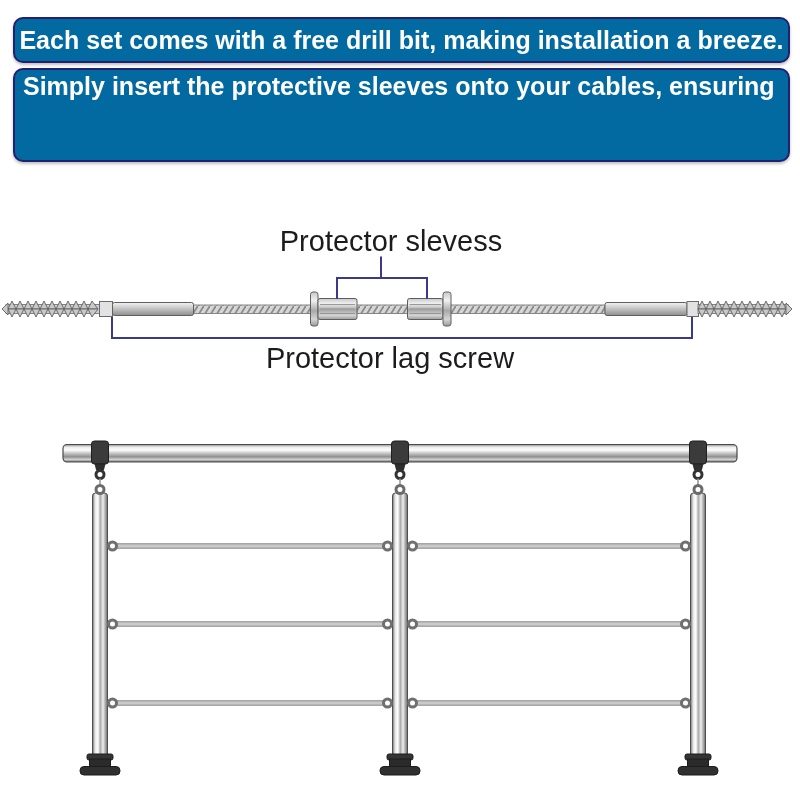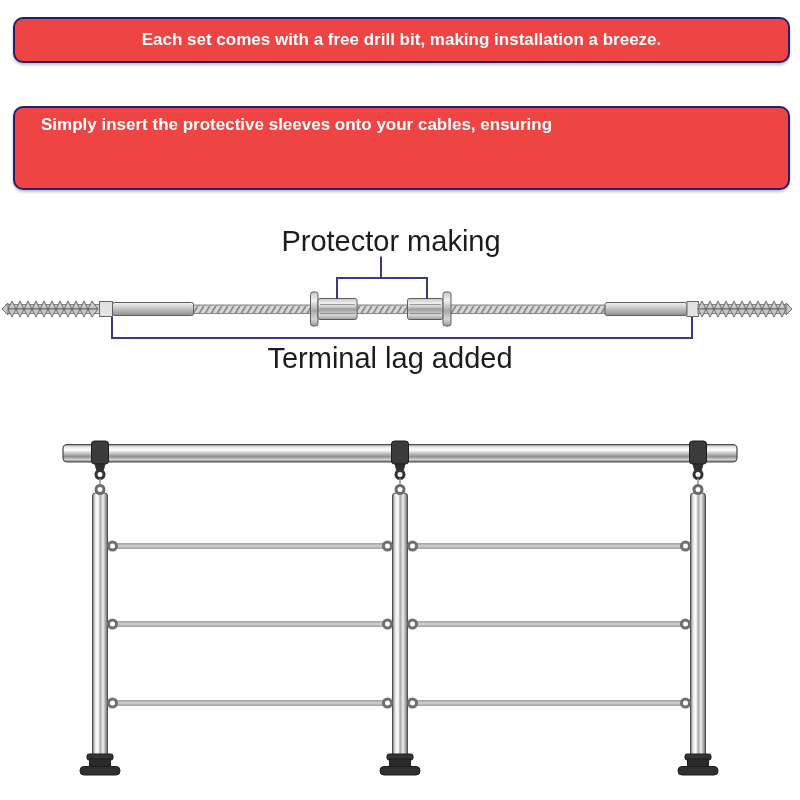--- a/index.html
+++ b/index.html
@@ -3,26 +3,26 @@
 <meta charset="utf-8">
 <style>
   html,body { margin:0; padding:0; }
   body {
     width:800px; height:800px; position:relative; overflow:hidden;
     background:#ffffff;
     font-family:"Liberation Sans","DejaVu Sans",sans-serif;
   }
   .banner {
     position:absolute; left:13px; width:777px; box-sizing:border-box;
-    background:#ef4444; border:2px solid #232070; border-radius:10px;
-    color:#ffffff; font-weight:bold; font-size:17px;
+    background:#0369a1; border:2px solid #232070; border-radius:10px;
+    color:#ffffff; font-weight:bold; font-size:25px;
     box-shadow:0 2px 3px rgba(0,0,0,0.25);
   }
   #banner1 { top:17px; height:46px; line-height:42px; text-align:center; }
-  #banner2 { top:68px; height:84px; padding:4px 26px;margin-top:38px; }
+  #banner2 { top:68px; height:94px; padding:4px 8px; }
   #banner2 .line { line-height:25.5px; white-space:nowrap; }
   .diagram-label {
     position:absolute; color:#1c1c1c; font-size:29px; font-weight:normal;
     text-align:center; white-space:nowrap;
   }
   #label-protector { top:225px; left:0; width:782px; }
   #label-terminal  { top:342px; left:0; width:780px; }
   #illustration { position:absolute; top:0; left:0; }
 </style>
 </head>
@@ -189,15 +189,15 @@
 </svg>
 
 <div class="banner" id="banner1">
   <span>Each set comes with a free drill bit, making installation a breeze.</span>
 </div>
 
 <div class="banner" id="banner2">
   <div class="line">Simply insert the protective sleeves onto your cables, ensuring</div>
 </div>
 
-<div class="diagram-label" id="label-protector">Protector making</div>
-
-<div class="diagram-label" id="label-terminal">Terminal lag added</div>
+<div class="diagram-label" id="label-protector">Protector slevess</div>
+
+<div class="diagram-label" id="label-terminal">Protector lag screw</div>
 
 </body></html>

